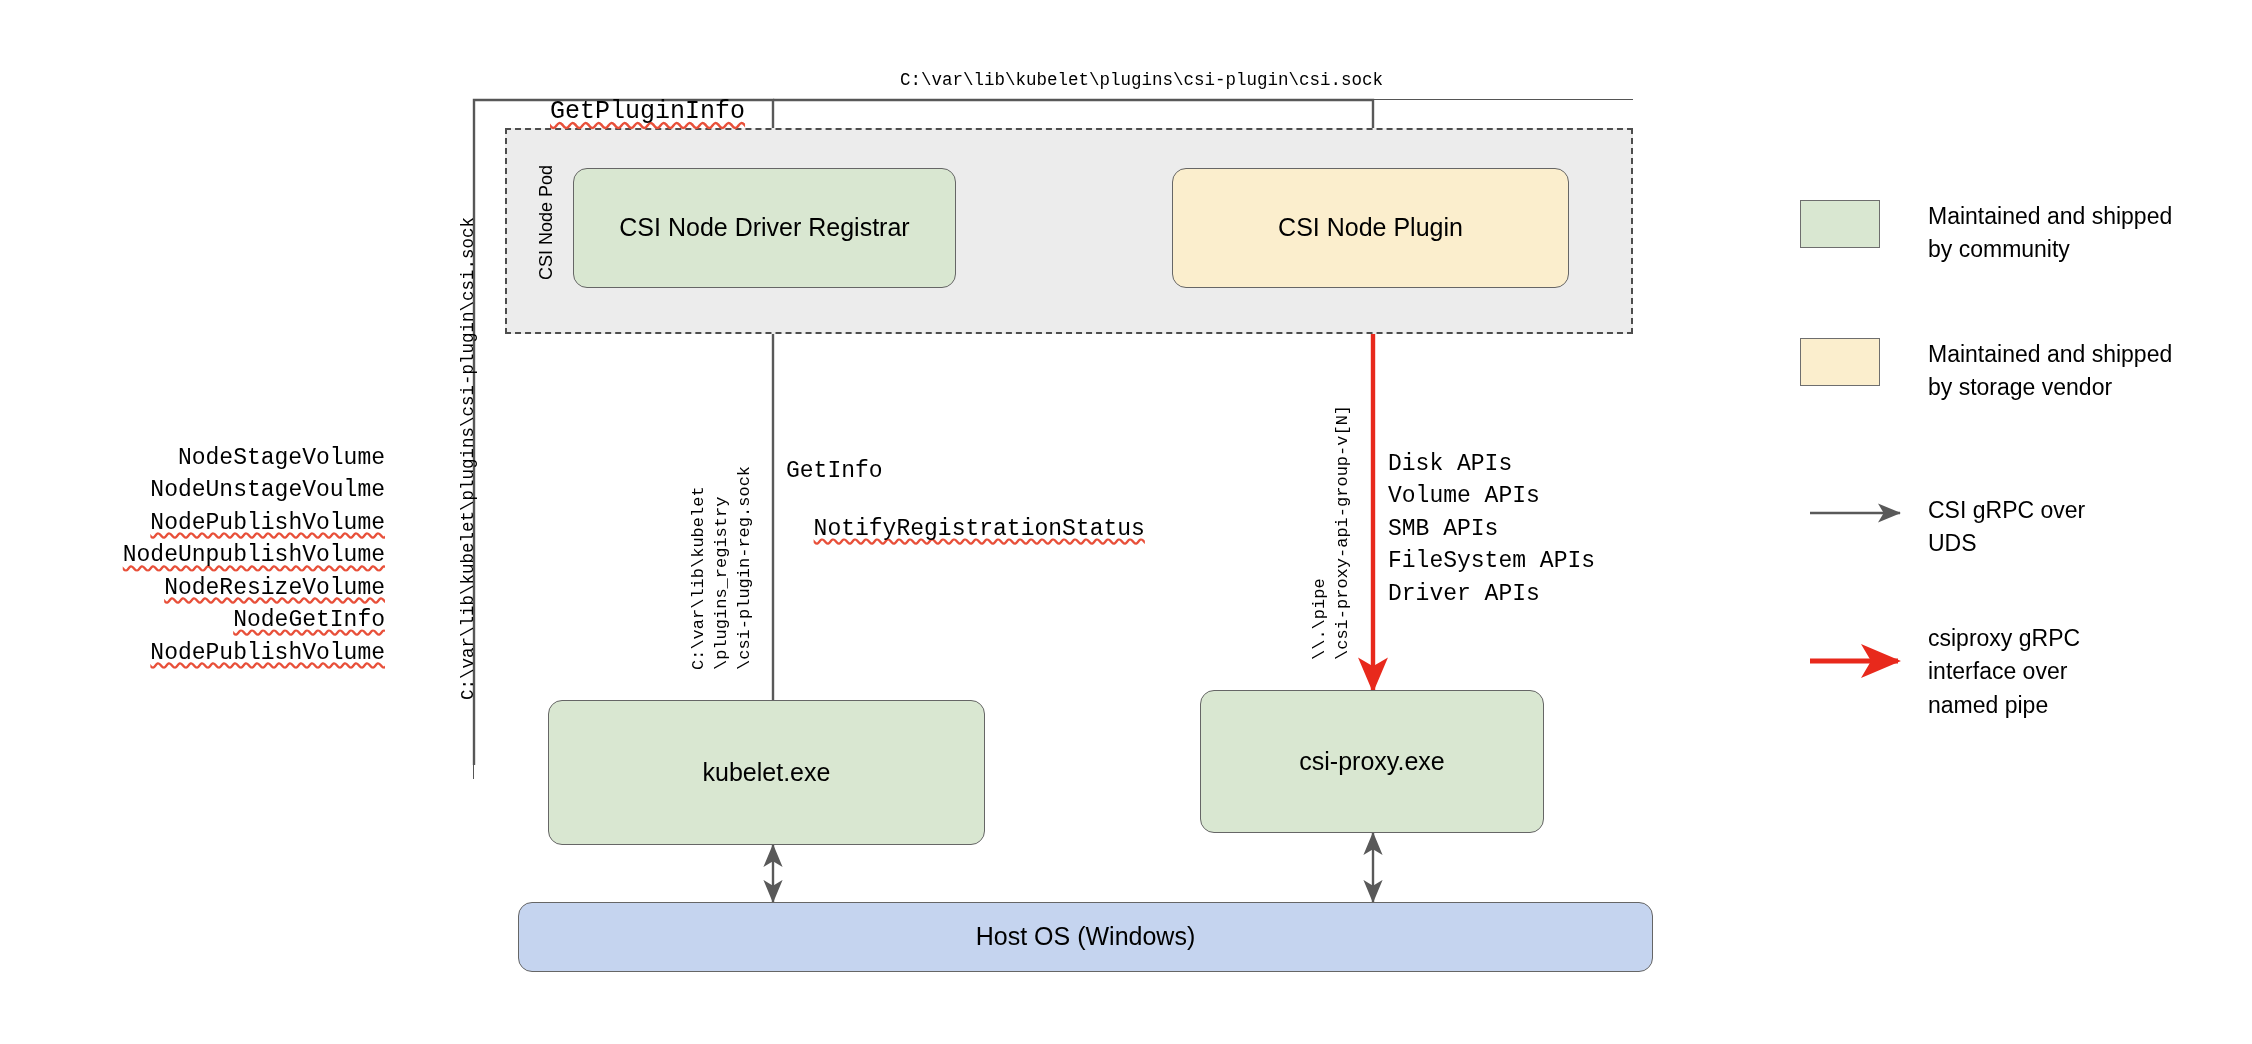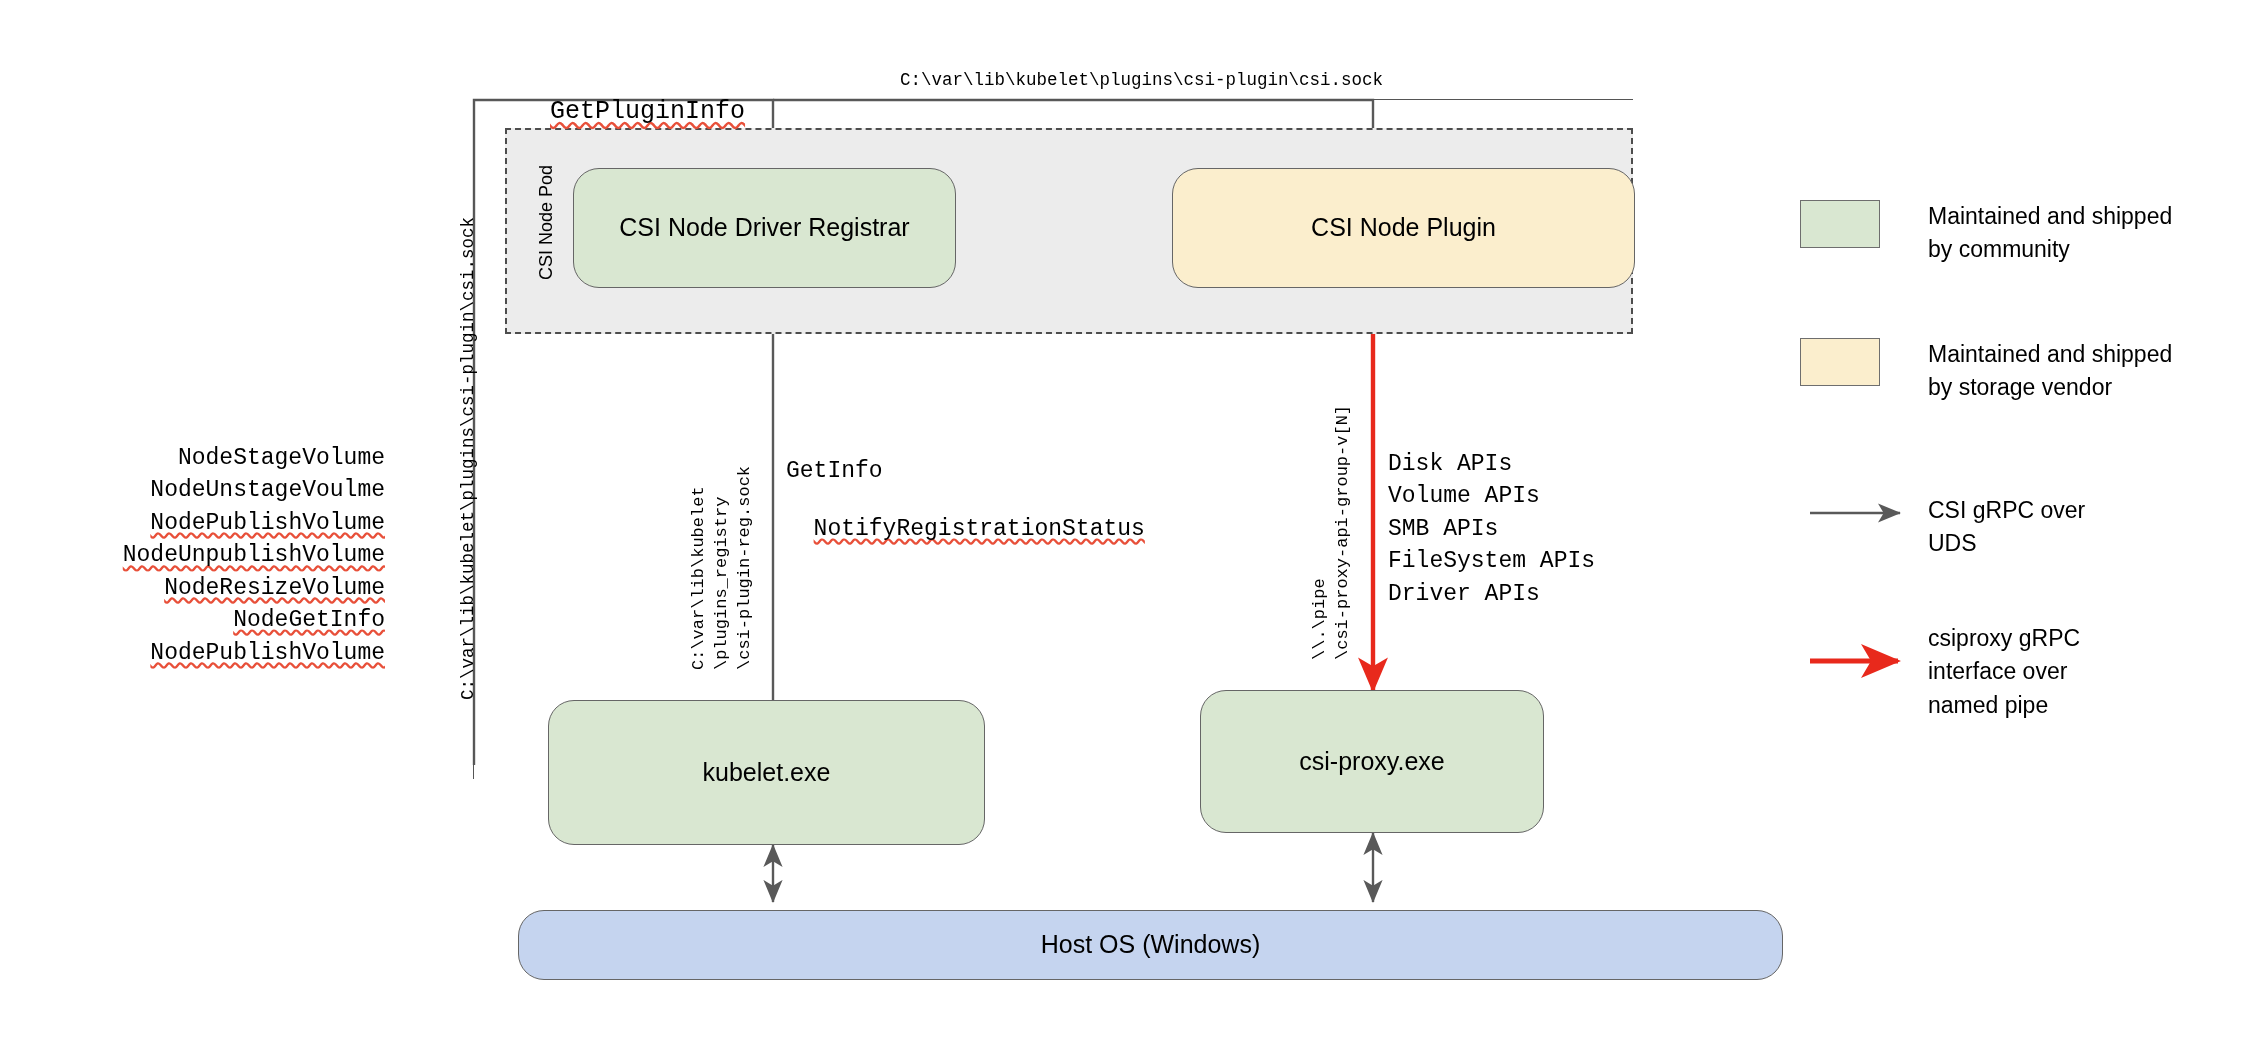--- a/index.html
+++ b/index.html
@@ -3,21 +3,21 @@
 <meta charset="utf-8">
 <style>
   html,body{margin:0;padding:0;background:#ffffff;}
   body{width:2252px;height:1044px;position:relative;overflow:hidden;
        font-family:"Liberation Sans",sans-serif;color:#000;}
   .mono{font-family:"Liberation Mono",monospace;}
   .abs{position:absolute;}
 
   
   .node{
-    position:absolute;border:1.6px solid #666666;border-radius:26px;
+    position:absolute;border:1.6px solid #666666;border-radius:14px;
     display:flex;align-items:center;justify-content:center;text-align:center;
     font-size:25px;line-height:1.35;color:#000;box-sizing:border-box;
   }
   .node.green{background:#d9e7d1;}
   .node.yellow{background:#fbeecd;}
   .node.blue{background:#c5d4ef;}
 
   
   #outer-scope-box{
     position:absolute;border:1.7px solid #555;border-right:none;border-bottom:none;
@@ -99,33 +99,33 @@
 <div id="outer-scope-box" class="abs" style="left:473px;top:99px;width:1160px;height:680px;"></div>
 
 <div id="pod-box" style="left:505px;top:128px;width:1128px;height:206px;"></div>
 
 <span class="vlabel" style="left:536px;top:280px;transform:rotate(-90deg);font-size:18px;">CSI Node Pod</span>
 
 <div class="node green" style="left:573px;top:168px;width:383px;height:120px;">
   <span>CSI Node Driver Registrar</span>
 </div>
 
-<div class="node yellow" style="left:1172px;top:168px;width:463px;height:120px;">
+<div class="node yellow" style="left:1172px;top:168px;width:397px;height:120px;">
   <span>CSI Node Plugin</span>
 </div>
 
 <div class="node green" style="left:548px;top:700px;width:437px;height:145px;flex-direction:row;">
   <span>kubelet.exe</span>
 </div>
 
 <div class="node green" style="left:1200px;top:690px;width:344px;height:143px;">
   <span>csi-proxy.exe</span>
 </div>
 
-<div class="node blue" style="left:518px;top:902px;width:1265px;height:70px;margin-top:8px;">
+<div class="node blue" style="left:518px;top:902px;width:1135px;height:70px;">
   <span>Host OS (Windows)</span>
 </div>
 
 <div class="txtblock mono" style="left:520px;top:68px;font-size:25px;">
   <span class="sq">GetPluginInfo</span>
 </div>
 
 <div class="txtblock mono" style="left:900px;top:70px;font-size:17.5px;">C:\var\lib\kubelet\plugins\csi-plugin\csi.sock</div>
 
 <span class="vlabel mono" style="left:458px;top:700px;transform:rotate(-90deg);font-size:17.5px;">C:\var\lib\kubelet\plugins\csi-plugin\csi.sock</span>

